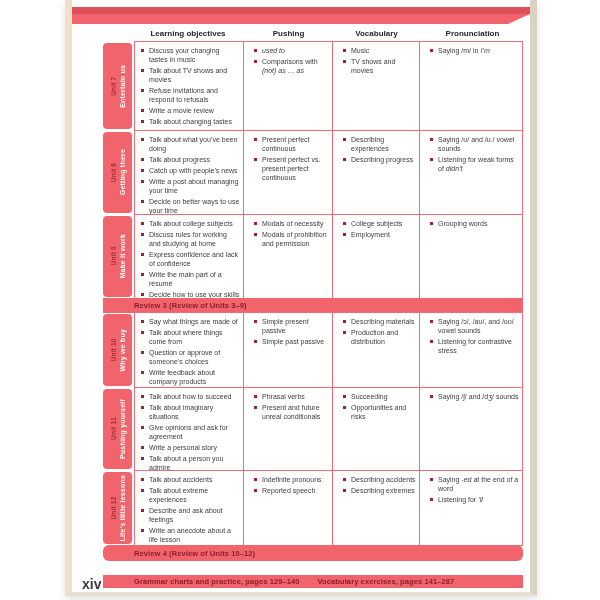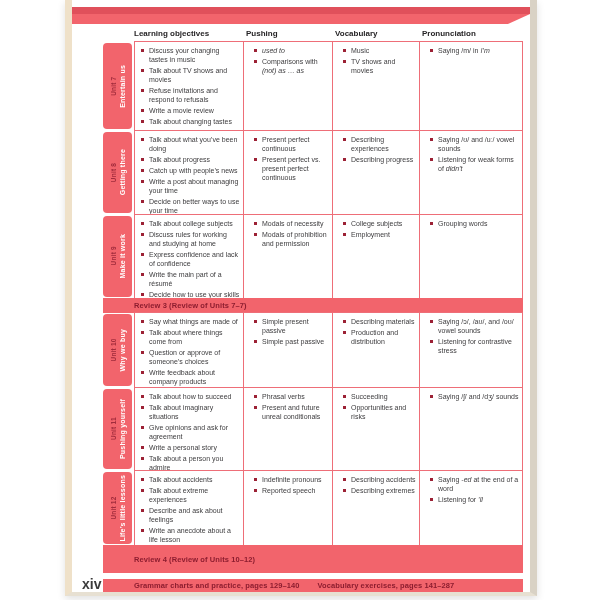--- a/index.html
+++ b/index.html
@@ -22,21 +22,21 @@
   }
   .banner{
     position:absolute;left:0;top:7px;width:100%;height:17px;
     background:linear-gradient(to bottom,var(--banner-dark) 0 41%,var(--accent) 41% 100%);
     clip-path:polygon(0 0,100% 0,100% 41%,calc(100% - 22px) 100%,0 100%);
   }
   .table-wrap{position:absolute;left:31px;top:24px;width:420px;}
   .table-header{
     display:grid;grid-template-columns:31px 108px 89px 87px 105px;height:18px;align-items:center;
   }
-  .col-h{font-size:8px;font-weight:bold;color:var(--headtext);padding-left:4px;}
+  .col-h{font-size:8px;font-weight:bold;color:var(--headtext);padding-left:4px;text-align:center;}
   .col-h.h-lo{padding-left:0;grid-column:2;}
   .col-h.h-gr{grid-column:3;}
   .col-h.h-vo{grid-column:4;}
   .col-h.h-pr{grid-column:5;}
   .row{position:relative;margin-top:-1px;}
   .tab{
     position:absolute;left:0;top:2px;bottom:2px;width:29px;background:var(--accent);
     border-radius:4px;display:flex;align-items:center;justify-content:center;
   }
   .tab-inner{writing-mode:vertical-rl;transform:rotate(180deg);text-align:center;}
@@ -54,21 +54,21 @@
     padding-left:8px;margin-bottom:2px;
   }
   .item::before{
     content:"";position:absolute;left:0;top:2.5px;width:3.2px;height:3.2px;background:var(--bullet);
   }
   .band{
     background:var(--accent);display:flex;align-items:center;padding-left:31px;
     margin-top:-1px;position:relative;
   }
   .band span{font-size:7.5px;font-weight:bold;color:var(--bandtext);letter-spacing:0.1px;}
-  .footer-band{margin-top:6px;}
+  .footer-band{margin-top:14px;}
   .footer-item{margin-right:18px;}
   .page-number{
     position:absolute;left:10px;top:576px;font-size:14px;font-weight:bold;color:#3a3a3a;
   }
 </style>
 </head>
 <body>
 
 <div class="stage">
   <div class="page">
@@ -185,21 +185,21 @@
                 </ul>
               </div>
               <div class="cell cell-pronunciation">
                 <ul class="items">
                   <li class="item">Grouping words</li>
                 </ul>
               </div>
             </div>
           </div>
           <div class="band review-band" style="height: 15px;">
-            <span>Review 3 (Review of Units 7–7)</span>
+            <span>Review 3 (Review of Units 3–9)</span>
           </div>
           <div class="row" style="height: 76px;">
             <div class="tab">
               <div class="tab-inner">
                 <span class="unit-num">Unit 10</span>
                 <span class="unit-title">Why we buy</span>
               </div>
             </div>
             <div class="cells">
               <div class="cell cell-objectives">
@@ -295,21 +295,21 @@
                 </ul>
               </div>
               <div class="cell cell-pronunciation">
                 <ul class="items">
                   <li class="item">Saying <i>-ed</i> at the end of a word</li>
                   <li class="item">Listening for <i>’ll</i></li>
                 </ul>
               </div>
             </div>
           </div>
-          <div class="band review-band" style="height: 28px;">
+          <div class="band review-band" style="height: 16px; border-radius: 6px;">
             <span>Review 4 (Review of Units 10–12)</span>
           </div>
           <div class="band footer-band" style="height: 13px;">
             <span class="footer-item">Grammar charts and practice, pages 129–140</span>
             <span class="footer-item">Vocabulary exercises, pages 141–287</span>
           </div>
         </div>
     </div>
 
     <span class="page-number">xiv</span>

